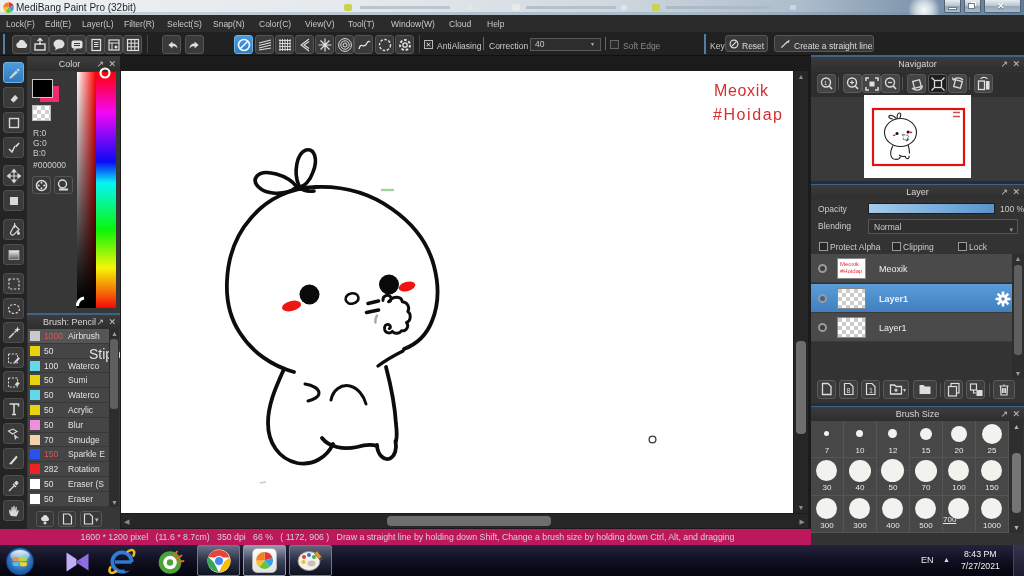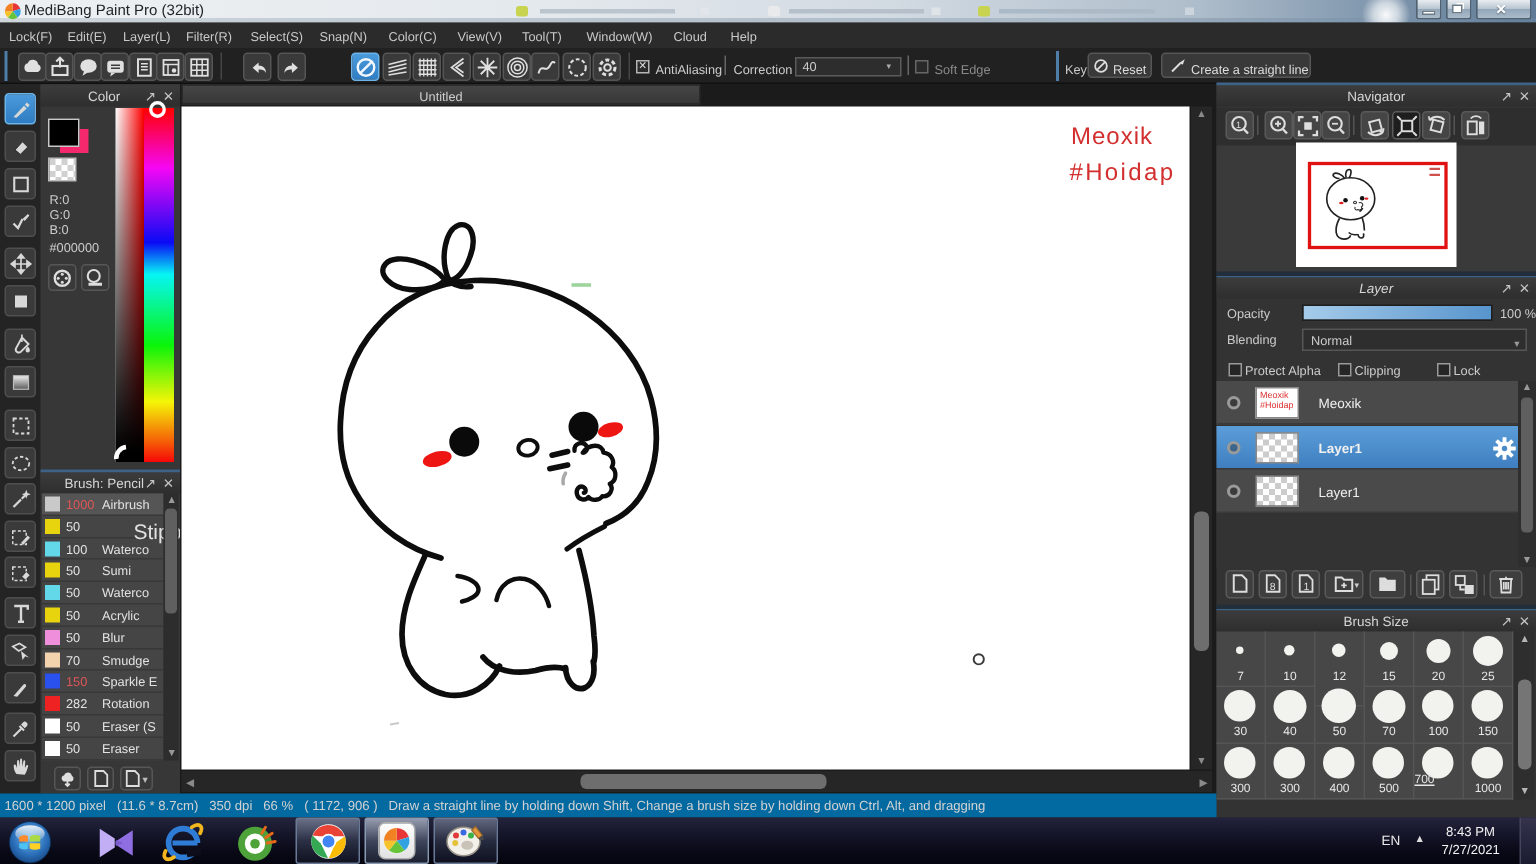--- a/index.html
+++ b/index.html
@@ -404,21 +404,20 @@
 <svg class="abs" style="left:35px;top:198px;" width="11" height="12" viewBox="0 0 11 12">
         <path d="M1.5 1 H7 L9.5 3.5 V11 H1.5 Z" fill="none" stroke="#ddd" stroke-width="1.2"></path>
       </svg>
 <div class="btn" style="left:53px;top:196px;width:22px;height:16px;"></div>
 <svg class="abs" style="left:56px;top:198px;" width="11" height="12" viewBox="0 0 11 12">
         <path d="M1.5 1 H7 L9.5 3.5 V11 H1.5 Z" fill="none" stroke="#ddd" stroke-width="1.2"></path>
       </svg>
 <div class="abs" style="left:68px;top:201px;color:#bbb;font-size:7px;">▾</div>
 </div>
 <div class="abs" style="left:120px;top:56px;width:691px;height:473px;background:#1b1b1b;">
-<div class="abs" style="left:1px;top:0;width:346px;height:14px;background:linear-gradient(#464646,#373737);border:1px solid #2a2a2a;box-sizing:border-box;color:#cfcfcf;font-size:8.5px;text-align:center;line-height:14px;">Untitled</div>
 <div class="abs" style="left:1px;top:15px;width:672px;height:442px;background:#ffffff;">
 <svg style="left:0;top:0;" width="672" height="442" viewBox="121 71 672 442">
 <path d="M294,372 C272,366 252,352 240,333 C230,318 226,301 227,281 C228,257 236,235 251,218 C267,199 290,188 316,187 C344,186 371,194 392,209 C412,223 428,243 434,266 C439,285 439,304 432,321 C427,334 417,344 404,349" fill="none" stroke="#0d0d0d" stroke-linecap="round" stroke-linejoin="round" stroke-width="3.8"></path>
 <path d="M297,187 C288,175 264,168 257,176 C251,183 261,192 273,193 C284,194 294,191 297,186" fill="none" stroke="#0d0d0d" stroke-linecap="round" stroke-linejoin="round" stroke-width="3.6"></path>
 <path d="M299,186 C293,172 297,153 306,150 C315,148 318,160 313,172 C310,181 304,187 299,187" fill="none" stroke="#0d0d0d" stroke-linecap="round" stroke-linejoin="round" stroke-width="3.6"></path>
 <path d="M297,186 C302,190 308,192 314,191" fill="none" stroke="#0d0d0d" stroke-linecap="round" stroke-linejoin="round" stroke-width="3.6"></path>
 <circle cx="309.5" cy="294.5" r="10" fill="#0a0a0a"></circle>
 <circle cx="389" cy="284.5" r="10" fill="#0a0a0a"></circle>
 <ellipse cx="291.5" cy="306" rx="9.8" ry="5" fill="#ee1612" transform="rotate(-14 291.5 306)"></ellipse>
 <ellipse cx="407" cy="286.5" rx="8.6" ry="4.6" fill="#ee1612" transform="rotate(-16 407 286.5)"></ellipse>
@@ -445,21 +444,21 @@
 <div class="abs" style="left:3.5px;top:2px;color:#8a8a8a;font-size:7px;">▲</div>
 <div class="abs" style="left:2px;top:270px;width:10px;height:93px;background:#6e6e6e;border-radius:4px;"></div>
 <div class="abs" style="left:3.5px;bottom:2px;color:#8a8a8a;font-size:7px;">▼</div>
 </div>
 <div class="abs" style="left:1px;top:458px;width:687px;height:14px;background:#262626;">
 <div class="abs" style="left:3px;top:3.5px;color:#8a8a8a;font-size:7px;">◀</div>
 <div class="abs" style="left:266px;top:2px;width:164px;height:10px;background:#6e6e6e;border-radius:4px;"></div>
 <div class="abs" style="right:3px;top:3.5px;color:#8a8a8a;font-size:7px;">▶</div>
 </div>
 </div>
-<div class="abs" style="left:0;top:529px;width:812px;height:16px;background:#0369a1;color:#d2d2d2;font-size:8.75px;line-height:17px;white-space:nowrap;">
+<div class="abs" style="left:0;top:529px;width:812px;height:16px;background:#be185d;color:#d2d2d2;font-size:8.75px;line-height:17px;white-space:nowrap;text-align:center;">
 <span style="margin-left:3px;">1600 * 1200 pixel&nbsp;&nbsp; (11.6 * 8.7cm)&nbsp;&nbsp; 350 dpi&nbsp;&nbsp; 66 %&nbsp;&nbsp; ( 1172, 906 )&nbsp;&nbsp; Draw a straight line by holding down Shift, Change a brush size by holding down Ctrl, Alt, and dragging</span>
 </div>
 <div class="abs" style="left:811px;top:55px;width:213px;height:490px;background:#333333;border-top:2px solid #3f6287;box-sizing:border-box;">
 <div class="hdr" style="top:0px;">Navigator</div>
 <div class="hicon" style="right:16px;top:2px;">↗</div>
 <div class="hicon" style="right:4px;top:2px;">✕</div>
 <div class="abs" style="left:0;top:15px;width:213px;height:25px;background:#2e2e2e;">
 <div class="abs" style="left:6px;top:2px;width:19px;height:19px;background:#454545;border:1px solid #5a5a5a;border-radius:3px;box-sizing:border-box;">
           <svg class="abs" style="left:1px;top:1px;" width="16" height="16" viewBox="0 0 16 16">
             <circle cx="7" cy="6.5" r="4.5" fill="none" stroke="#ddd" stroke-width="1.4"></circle>
@@ -534,21 +533,21 @@
 </g>
 <circle cx="43.5" cy="40" r="1.5" fill="#111"></circle>
           <circle cx="54.6" cy="38.6" r="1.5" fill="#111"></circle>
 <ellipse cx="40.7" cy="41.8" rx="1.5" ry="0.8" fill="#e02222"></ellipse>
 <ellipse cx="57.4" cy="38.9" rx="1.4" ry="0.8" fill="#e02222"></ellipse>
 <path d="M49.8 40.7 a1 0.8 0 1 0 0.1 0" stroke="#333" stroke-width="0.7" fill="none"></path>
 <path d="M52.3 41.7 c2.3 -0.7 3.7 1.4 1.8 2.7 c0.9 1.4 -0.9 2.7 -2.3 1.8 c-1.4 0.9 -2.7 -0.5 -1.8 -1.8" stroke="#333" stroke-width="0.7" fill="none"></path>
 </g>
 </svg>
 <div class="abs" style="left:0;top:124px;width:213px;height:4px;background:#222e3a;border-bottom:1px solid #3f6287;box-sizing:border-box;"></div>
-<div class="hdr" style="top:128px;font-style:italic;">Layer</div>
+<div class="hdr" style="top:128px;">Layer</div>
 <div class="hicon" style="right:16px;top:130px;">↗</div>
 <div class="hicon" style="right:4px;top:130px;">✕</div>
 <div class="lbl" style="left:7px;top:147px;">Opacity</div>
 <div class="abs" style="left:57px;top:146px;width:127px;height:11px;background:linear-gradient(90deg,#a5cbea,#5895cd);border:1px solid #1e1e1e;box-sizing:border-box;"></div>
 <div class="lbl" style="left:189px;top:147px;font-size:8.5px;">100 %</div>
 <div class="lbl" style="left:7px;top:164px;">Blending</div>
 <div class="abs" style="left:57px;top:162px;width:150px;height:15px;background:#2e2e2e;border:1px solid #565656;box-sizing:border-box;color:#ccc;font-size:8.5px;line-height:14px;padding-left:5px;">Normal<span style="position:absolute;right:4px;top:3px;color:#999;font-size:7px;">▾</span></div>
 <div class="chk" style="left:8px;top:185px;"></div>
       <div class="lbl" style="left:19px;top:185px;font-size:8.5px;">Protect Alpha</div>
 <div class="chk" style="left:81px;top:185px;"></div>

